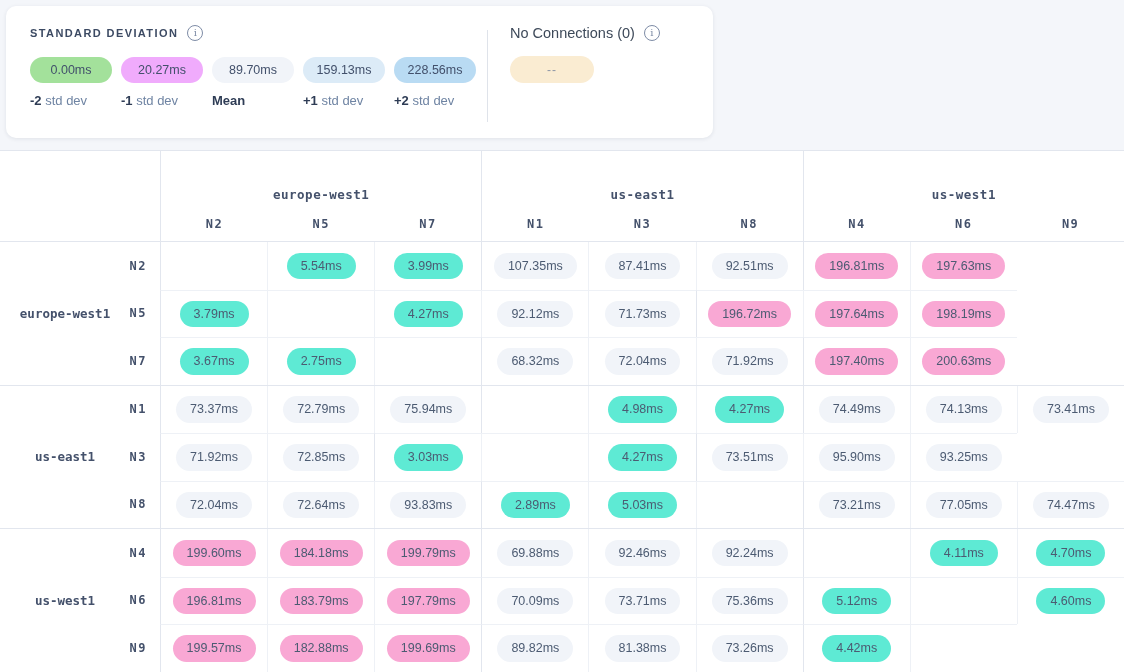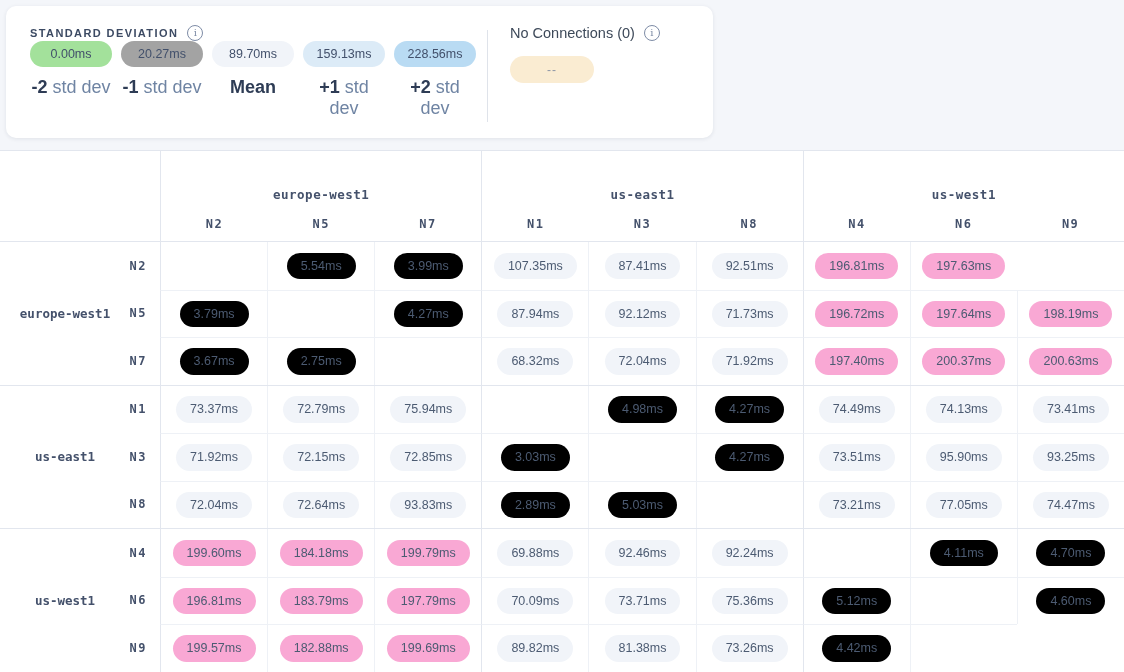--- a/index.html
+++ b/index.html
@@ -8,25 +8,25 @@
 
   
   .card{position:absolute;left:6px;top:6px;width:707px;height:132px;background:#ffffff;border-radius:10px;
         box-shadow:0 1px 4px rgba(25,35,60,.09);display:flex;}
   .legend-section{width:481px;padding:19px 0 0 24px;box-sizing:border-box;}
   .title-row{display:flex;align-items:center;gap:9px;}
   .legend-title{font-size:11px;font-weight:bold;letter-spacing:1.4px;color:#3c4a63;}
   .info-icon{width:16px;height:16px;border-radius:50%;border:1.5px solid #7e8ca6;color:#7e8ca6;
              display:flex;align-items:center;justify-content:center;font-size:10px;line-height:1;
              font-family:"DejaVu Serif",serif;box-sizing:border-box;cursor:pointer;}
-  .chips-row{display:flex;gap:9px;}
+  .chips-row{display:flex;gap:9px;margin-top:16px;}
   .chip{width:82px;height:26px;border-radius:13px;display:flex;align-items:center;justify-content:center;
         font-size:12.5px;color:#42506b;}
   .labels-row{display:flex;gap:9px;margin-top:10px;}
-  .label-cell{width:82px;text-align:center;font-size:18px;color:#6f84a3;}
+  .label-cell{width:82px;text-align:left;font-size:13px;color:#6f84a3;}
   .label-cell b{color:#2e3c55;}
   .vdivider{width:1px;background:#dfe3ea;margin:24px 0 16px 0;}
   .noconn-section{padding:19px 0 8px 22px;}
   .noconn-title-row{display:flex;align-items:center;gap:9px;font-size:14.5px;color:#3d4959;}
   .noconn-pill{margin-top:15px;width:84px;height:27px;border-radius:14px;background:#faecd2;color:#8d96a6;
                display:flex;align-items:center;justify-content:center;font-size:12px;letter-spacing:1px;}
 
   
   .matrix{position:absolute;left:0;top:150px;width:1124px;background:#ffffff;
           border-top:1px solid #e2e6ee;border-bottom:1px solid #e2e6ee;box-sizing:border-box;}
@@ -38,38 +38,38 @@
   .hnode{text-align:center;font-size:12px;letter-spacing:1.5px;}
   .mx-row{display:grid;grid-template-columns:160px repeat(9,1fr);height:47.5px;}
   .mx-row.group-start{border-top:1px solid #e2e6ee;}
   .mx-row.inner .cell{border-top:1px solid #eef1f6;}
   .rowhead{position:relative;display:flex;align-items:center;justify-content:flex-end;padding-right:13px;box-sizing:border-box;}
   .rowregion{position:absolute;left:10px;width:110px;text-align:center;font-size:12.5px;}
   .rownode{font-size:12px;letter-spacing:1.5px;}
   .cell{display:flex;align-items:center;justify-content:center;border-left:1px solid #eef1f6;box-sizing:border-box;}
   .cell.group-left{border-left:1px solid #e2e6ee;}
   .pill{padding:7px 14px;border-radius:15px;font-size:12.5px;color:#4c5b72;line-height:1;cursor:pointer;}
-  .pill.green{background:#000000;}
+  .pill.green{background:#5eead4;}
   .pill.neutral{background:#f1f4f9;}
   .pill.blue{background:#f9a8d4;}
 </style>
 </head>
 <body>
 
 <div class="stage">
 
   <div class="card">
     <div class="legend-section">
       <div class="title-row">
         <span class="legend-title">STANDARD DEVIATION</span>
         <span class="info-icon">i</span>
       </div>
       <div class="chips-row">
           <span class="chip" style="background: rgb(163, 225, 155);">0.00ms</span>
-          <span class="chip" style="background: #a3a3a3;">20.27ms</span>
+          <span class="chip" style="background: #f0abfc;">20.27ms</span>
           <span class="chip" style="background: rgb(241, 244, 249);">89.70ms</span>
           <span class="chip" style="background: rgb(220, 235, 247);">159.13ms</span>
           <span class="chip" style="background: rgb(185, 219, 243);">228.56ms</span>
         </div>
       <div class="labels-row">
           <div class="label-cell"><b>-2</b> std dev</div>
           <div class="label-cell"><b>-1</b> std dev</div>
           <div class="label-cell"><b>Mean</b></div>
           <div class="label-cell"><b>+1</b> std dev</div>
           <div class="label-cell"><b>+2</b> std dev</div>
@@ -146,23 +146,20 @@
             <span class="rowregion mono">europe-west1</span>
             <span class="rownode mono">N5</span>
           </div>
           <div class="cell group-left">
             <span class="pill green">3.79ms</span>
           </div>
           <div class="cell"></div>
           <div class="cell">
             <span class="pill green">4.27ms</span>
           </div>
-          <div class="cell group-left">
-            <span class="pill neutral">87.94ms</span>
-          </div>
           <div class="cell">
             <span class="pill neutral">92.12ms</span>
           </div>
           <div class="cell">
             <span class="pill neutral">71.73ms</span>
           </div>
           <div class="cell group-left">
             <span class="pill blue">196.72ms</span>
           </div>
           <div class="cell">
@@ -187,23 +184,20 @@
             <span class="pill neutral">68.32ms</span>
           </div>
           <div class="cell">
             <span class="pill neutral">72.04ms</span>
           </div>
           <div class="cell">
             <span class="pill neutral">71.92ms</span>
           </div>
           <div class="cell group-left">
             <span class="pill blue">197.40ms</span>
-          </div>
-          <div class="cell">
-            <span class="pill blue">200.37ms</span>
           </div>
           <div class="cell">
             <span class="pill blue">200.63ms</span>
           </div>
         </div>
         <div class="mx-row group-start">
           <div class="rowhead">
             <span class="rownode mono">N1</span>
           </div>
           <div class="cell group-left">
@@ -234,23 +228,20 @@
         </div>
         <div class="mx-row inner">
           <div class="rowhead">
             <span class="rowregion mono">us-east1</span>
             <span class="rownode mono">N3</span>
           </div>
           <div class="cell group-left">
             <span class="pill neutral">71.92ms</span>
           </div>
           <div class="cell">
-            <span class="pill neutral">72.15ms</span>
-          </div>
-          <div class="cell">
             <span class="pill neutral">72.85ms</span>
           </div>
           <div class="cell group-left">
             <span class="pill green">3.03ms</span>
           </div>
           <div class="cell"></div>
           <div class="cell">
             <span class="pill green">4.27ms</span>
           </div>
           <div class="cell group-left">

